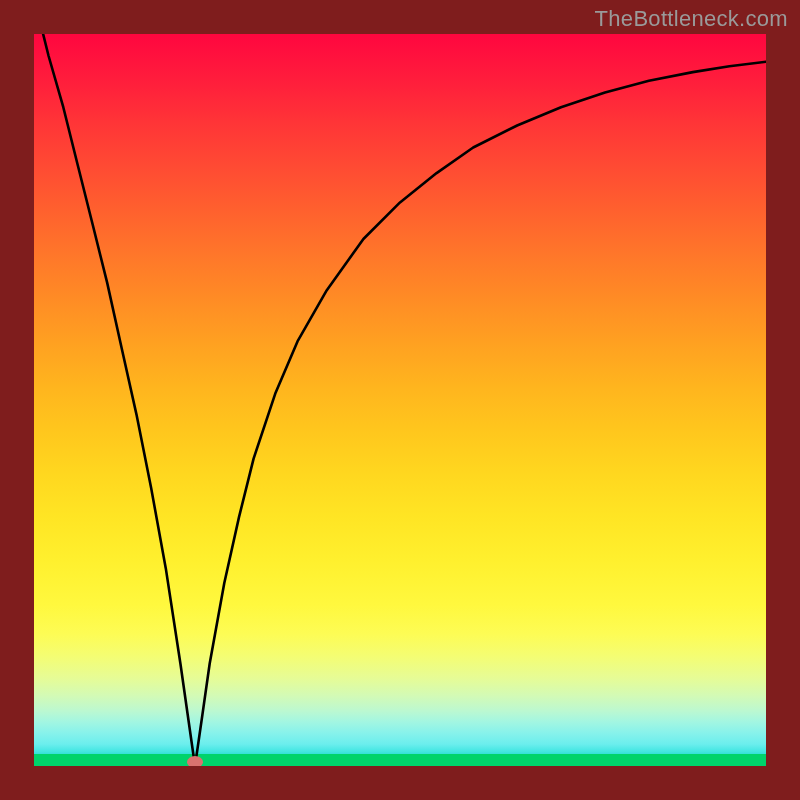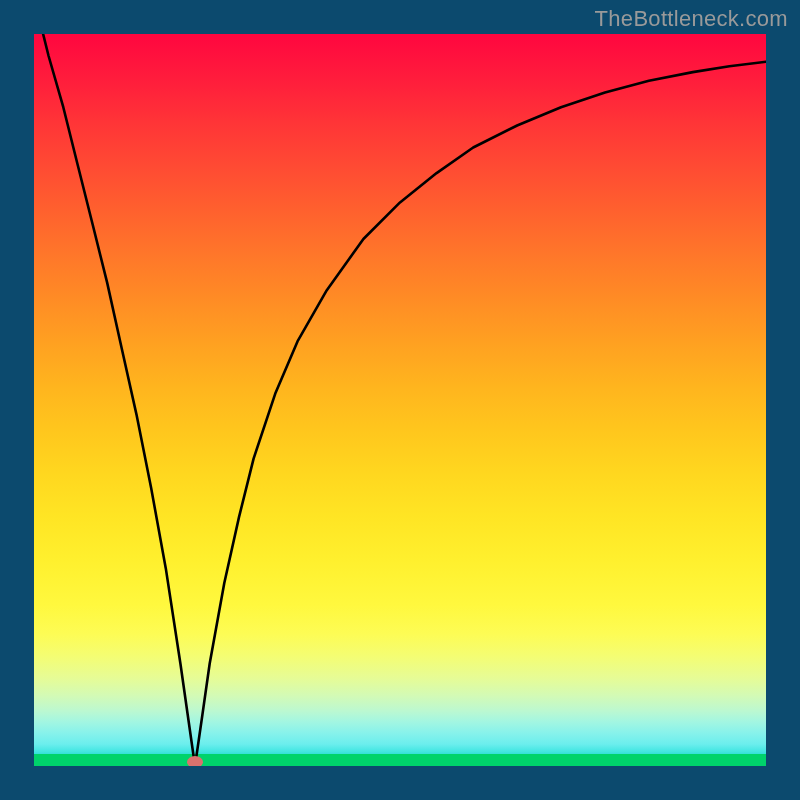--- a/index.html
+++ b/index.html
@@ -7,21 +7,21 @@
     padding: 0;
     width: 800px;
     height: 800px;
     background: #000;
     font-family: Arial, Helvetica, sans-serif;
   }
   .wrap {
     position: relative;
     width: 800px;
     height: 800px;
-    background: #0c4a6e;
+    background: #7f1d1d;
   }
   .plot {
     position: absolute;
     left: 34px;
     top: 34px;
     width: 732px;
     height: 732px;
     overflow: hidden;
   }
   .gradient {

